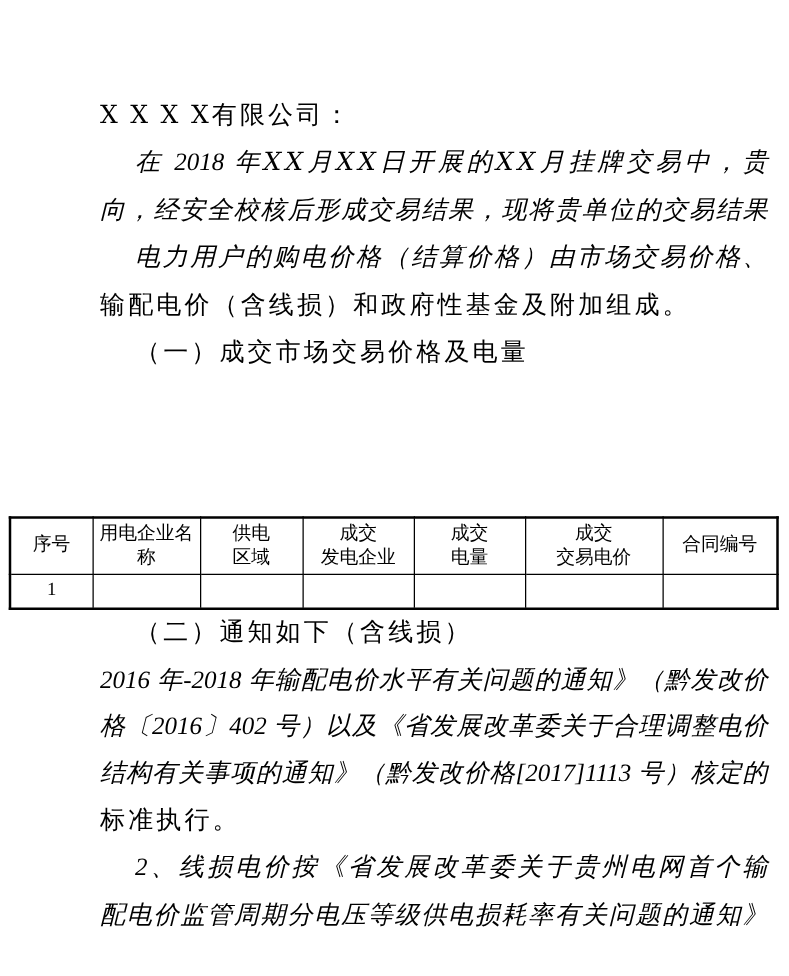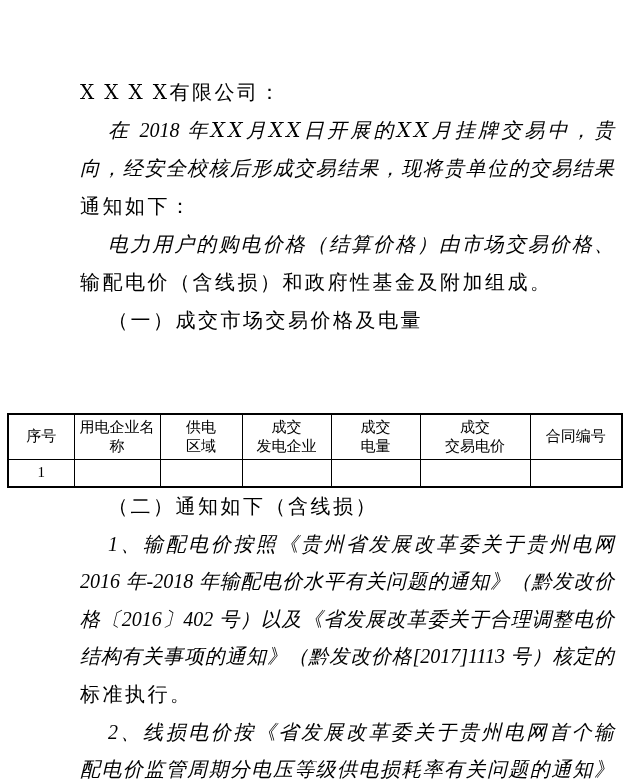--- a/index.html
+++ b/index.html
@@ -74,21 +74,20 @@
 </head>
 <body>
 
 <div class="page">
 
 
   <div class="textblock body1">
     <div class="line">Ⅹ Ⅹ Ⅹ Ⅹ有限公司：</div>
     <div class="line indent fill">在 2018 年ⅩⅩ月ⅩⅩ日开展的ⅩⅩ月挂牌交易中，贵</div>
     <div class="line fill">向，经安全校核后形成交易结果，现将贵单位的交易结果</div>
-    <div class="line">通知如下：</div>
     <div class="line indent fill">电力用户的购电价格（结算价格）由市场交易价格、</div>
     <div class="line">输配电价（含线损）和政府性基金及附加组成。</div>
     <div class="line indent">（一）成交市场交易价格及电量</div>
   </div>
 
   <table class="results">
     <colgroup>
       <col style="width:66px">
         <col style="width:86px">
         <col style="width:82px">
@@ -119,21 +118,20 @@
       <td></td>
       <td></td>
       <td></td>
       <td></td>
     </tr>
   </tbody>
     </table>
 
   <div class="textblock body2">
     <div class="line indent">（二）通知如下（含线损）</div>
-    <div class="line indent fill">1、输配电价按照《贵州省发展改革委关于贵州电网</div>
     <div class="line fill">2016 年-2018 年输配电价水平有关问题的通知》（黔发改价</div>
     <div class="line fill">格〔2016〕402 号）以及《省发展改革委关于合理调整电价</div>
     <div class="line fill">结构有关事项的通知》（黔发改价格[2017]1113 号）核定的</div>
     <div class="line">标准执行。</div>
     <div class="line indent fill">2、线损电价按《省发展改革委关于贵州电网首个输</div>
     <div class="line fill">配电价监管周期分电压等级供电损耗率有关问题的通知》</div>
   </div>
 
 </div>
 

